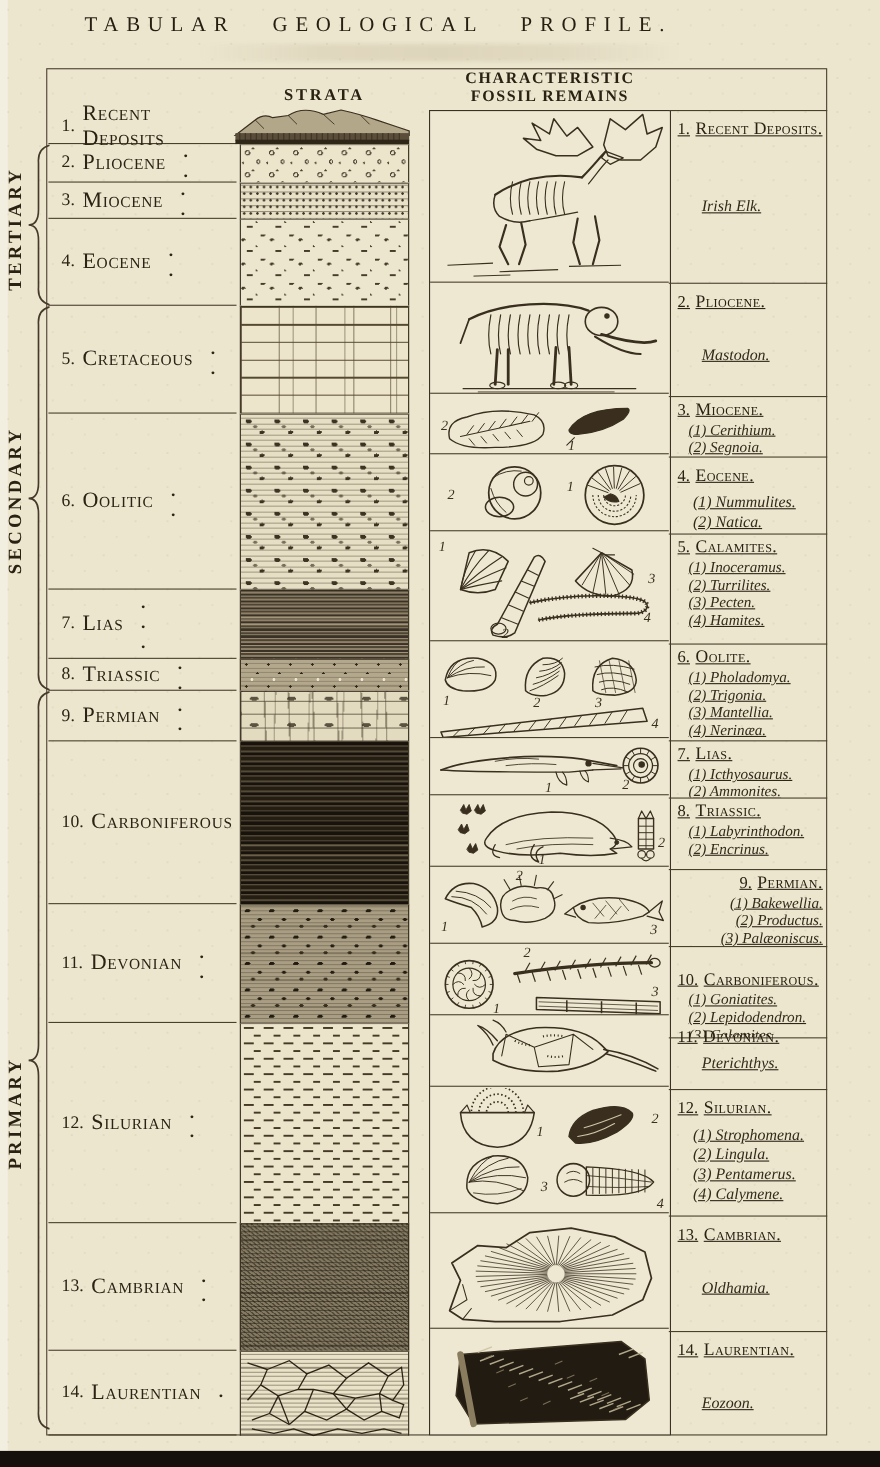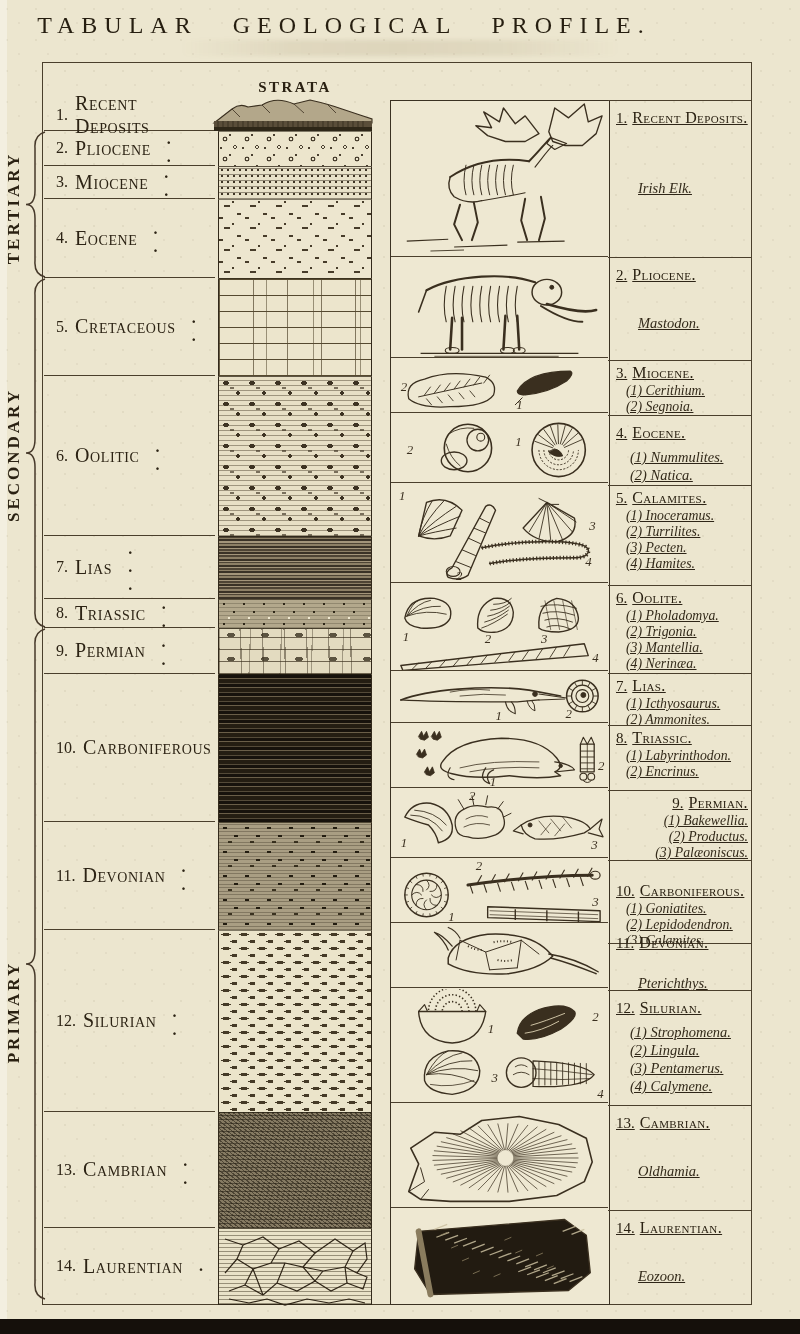--- a/index.html
+++ b/index.html
@@ -10,21 +10,21 @@
   }
   #stage::before{content:"";position:absolute;inset:0;pointer-events:none;
     background:radial-gradient(circle 1px at 7px 9px, rgba(90,70,40,.07) 99%, transparent),
                radial-gradient(circle 1px at 19px 23px, rgba(90,70,40,.06) 99%, transparent);
     background-size:29px 31px;}
   .edgeL{position:absolute;left:0;top:0;width:7px;height:100%;background:rgba(255,255,252,.38);}
   .ghost{position:absolute;left:180px;top:40px;width:440px;height:16px;
     background:linear-gradient(90deg,transparent,rgba(120,96,52,.10),rgba(120,96,52,.12),rgba(120,96,52,.09),transparent);
     filter:blur(2px);border-radius:8px;}
   .title{position:absolute;left:0;top:12px;width:688px;text-align:center;
-    font-size:24px;letter-spacing:7px;word-spacing:22px;color:#261e10;font-weight:400;}
+    font-size:19px;letter-spacing:7px;word-spacing:22px;color:#261e10;font-weight:400;}
   .frame{position:absolute;left:42px;top:62px;width:710px;height:1243px;
     border:1.4px solid #4a3f2c;box-sizing:border-box;}
   .hdr{position:absolute;font-weight:bold;color:#2a2112;text-align:center;}
   .hdr.strata{left:216px;top:79px;width:158px;font-size:15px;letter-spacing:2.5px;}
   .hdr.fossil{left:388px;top:63px;width:224px;font-size:14.5px;letter-spacing:1.5px;line-height:17px;}
   .era{position:absolute;width:220px;height:24px;text-align:center;
     transform:rotate(-90deg);font-weight:bold;font-size:17px;letter-spacing:3px;color:#2a2112;}
   svg.braces{position:absolute;left:0;top:0;pointer-events:none;}
   
   .lrow{position:absolute;left:44px;width:171px;display:flex;align-items:center;
@@ -118,20 +118,24 @@
 </style>
 </head>
 <body>
 
 <div id="stage">
   <div class="edgeL"></div>
   <div class="ghost"></div>
   <div class="title">TABULAR GEOLOGICAL PROFILE.</div>
   <div class="frame"></div>
   <div class="hdr strata">STRATA</div>
+  <div class="hdr fossil">
+    <div>CHARACTERISTIC</div>
+    <div>FOSSIL REMAINS</div>
+  </div>
   <svg class="braces" width="60" height="1334" viewBox="0 0 60 1334">
       <path d="M 45,132 Q 34,135 35,148 L 35,190.5 Q 35,204.5 26,204.5 Q 35,204.5 35,218.5 L 35,261 Q 34,274 45,277" stroke="#46392a" stroke-width="1.5" fill="none"></path>
       <path d="M 45,279 Q 34,282 35,295 L 35,439 Q 35,453 26,453 Q 35,453 35,467 L 35,611 Q 34,624 45,627" stroke="#46392a" stroke-width="1.5" fill="none"></path>
       <path d="M 45,629 Q 34,632 35,645 L 35,950 Q 35,964 26,964 Q 35,964 35,978 L 35,1283 Q 34,1296 45,1299" stroke="#46392a" stroke-width="1.5" fill="none"></path>
     </svg>
   <div class="era" id="era0" style="left: -94px; top: 196px;">TERTIARY</div>
   <div class="era" id="era1" style="left: -94px; top: 443px;">SECONDARY</div>
   <div class="era" id="era2" style="left: -94px; top: 1000px;">PRIMARY</div>
   <div id="leftcol">
       <div class="lrow first" style="top: 100px; height: 31px;">
@@ -789,21 +793,21 @@
       <div class="tcell compact" style="top: 760px; height: 65px; margin-top: 18px;">
         <div class="ftitle"><span class="fnum">10.</span><span class="fname">Carboniferous.</span></div>
         <div class="slist">
           <div class="sp">(1) Goniatites.</div>
           <div class="sp">(2) Lepidodendron.</div>
           <div class="sp">(3) Calamites.</div>
         </div>
       </div>
       <div class="tcell" style="top: 825px; height: 65px;">
         <div class="ftitle"><span class="fnum">11.</span><span class="fname">Devonian.</span></div>
-        <div class="slist single" style="margin-top:22px">
+        <div class="slist single" style="margin-top:6px">
           <div class="sp">Pterichthys.</div>
         </div>
       </div>
       <div class="tcell" style="top: 890px; height: 115px;">
         <div class="ftitle"><span class="fnum">12.</span><span class="fname">Silurian.</span></div>
         <div class="slist">
           <div class="sp">(1) Strophomena.</div>
           <div class="sp">(2) Lingula.</div>
           <div class="sp">(3) Pentamerus.</div>
           <div class="sp">(4) Calymene.</div>

